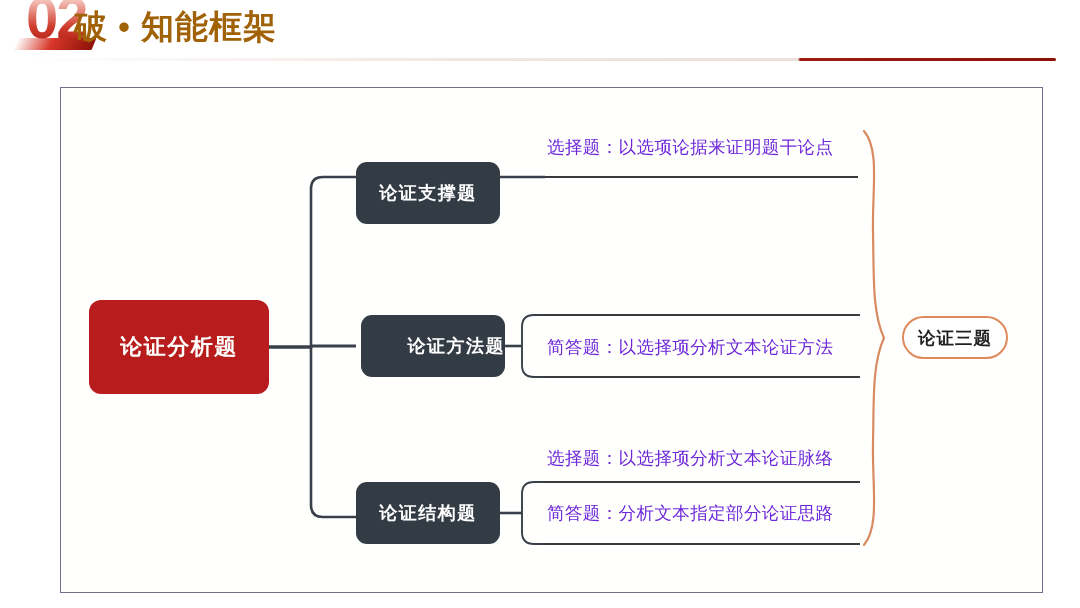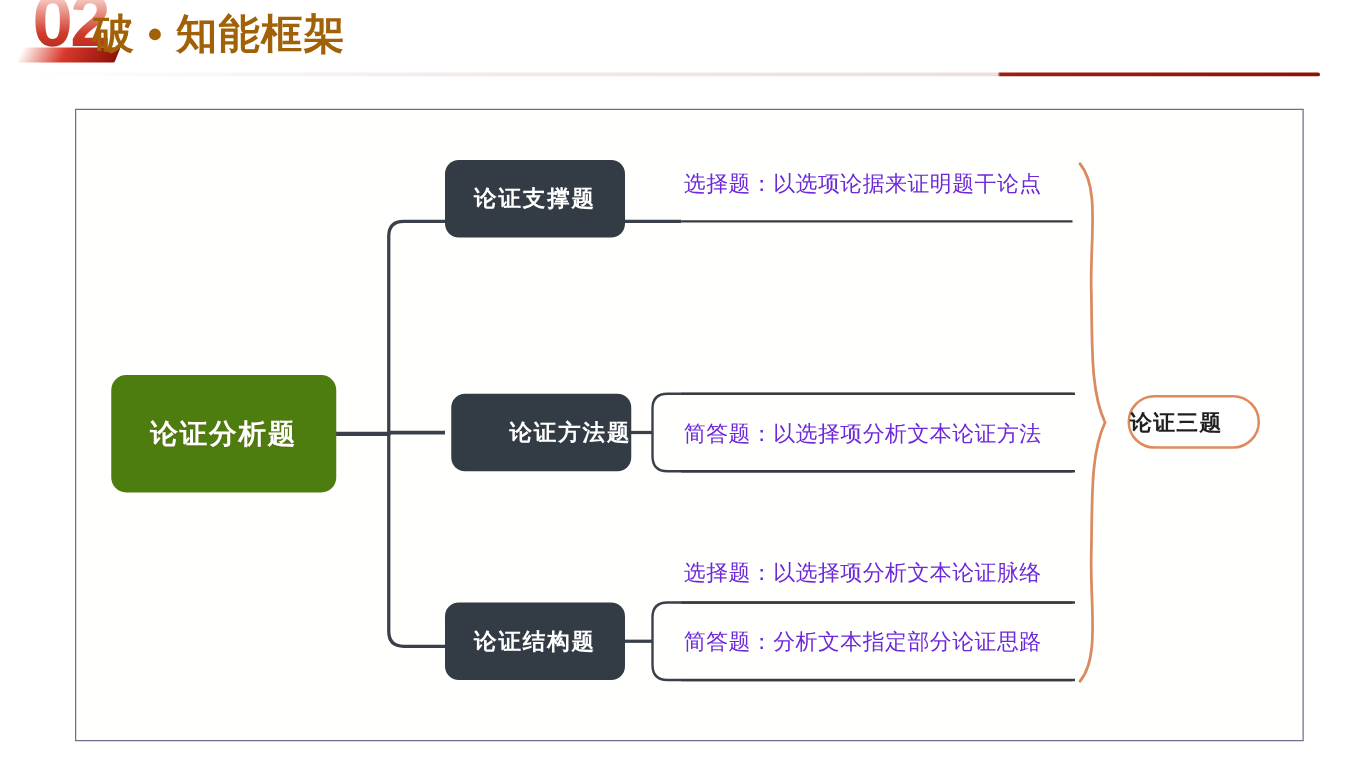--- a/index.html
+++ b/index.html
@@ -111,33 +111,33 @@
     color: #ffffff;
     font-weight: bold;
     letter-spacing: 1.5px;
     font-family: "Liberation Sans", "DejaVu Sans", sans-serif;
   }
   .node-root {
     left: 89px;
     top: 300px;
     width: 180px;
     height: 94px;
-    background: #4d7c0f;
+    background: #b91c1c;
     border-radius: 12px;
     font-size: 22px;
     text-shadow: 0 1px 1px rgba(150,60,10,0.25);
   }
   .node-branch {
     width: 144px;
     height: 62px;
     background: #333b44;
     border-radius: 11px;
     font-size: 18px;
   }
-  .node-b1 { left: 356px; top: 128px; }
+  .node-b1 { left: 356px; top: 162px; }
   .node-b2 { left: 361px; top: 315px; justify-content: flex-end; }
   .node-b3 { left: 356px; top: 482px; }
 
   
   .leaf {
     position: absolute;
     font-size: 17.5px;
     color: #6d28d9;
     letter-spacing: 0.4px;
     white-space: nowrap;
@@ -153,20 +153,21 @@
   .pill {
     position: absolute;
     left: 902px;
     top: 316px;
     width: 106px;
     height: 43px;
     border: 2px solid #e08a5c;
     border-radius: 22px;
     display: flex;
     align-items: center;
+    justify-content: center;
     font-size: 17.5px;
     font-weight: bold;
     color: #1f1f21;
     letter-spacing: 1px;
     box-sizing: border-box;
     background: #ffffff;
     font-family: "Liberation Sans", "DejaVu Sans", sans-serif;
   }
 </style>
 </head>

